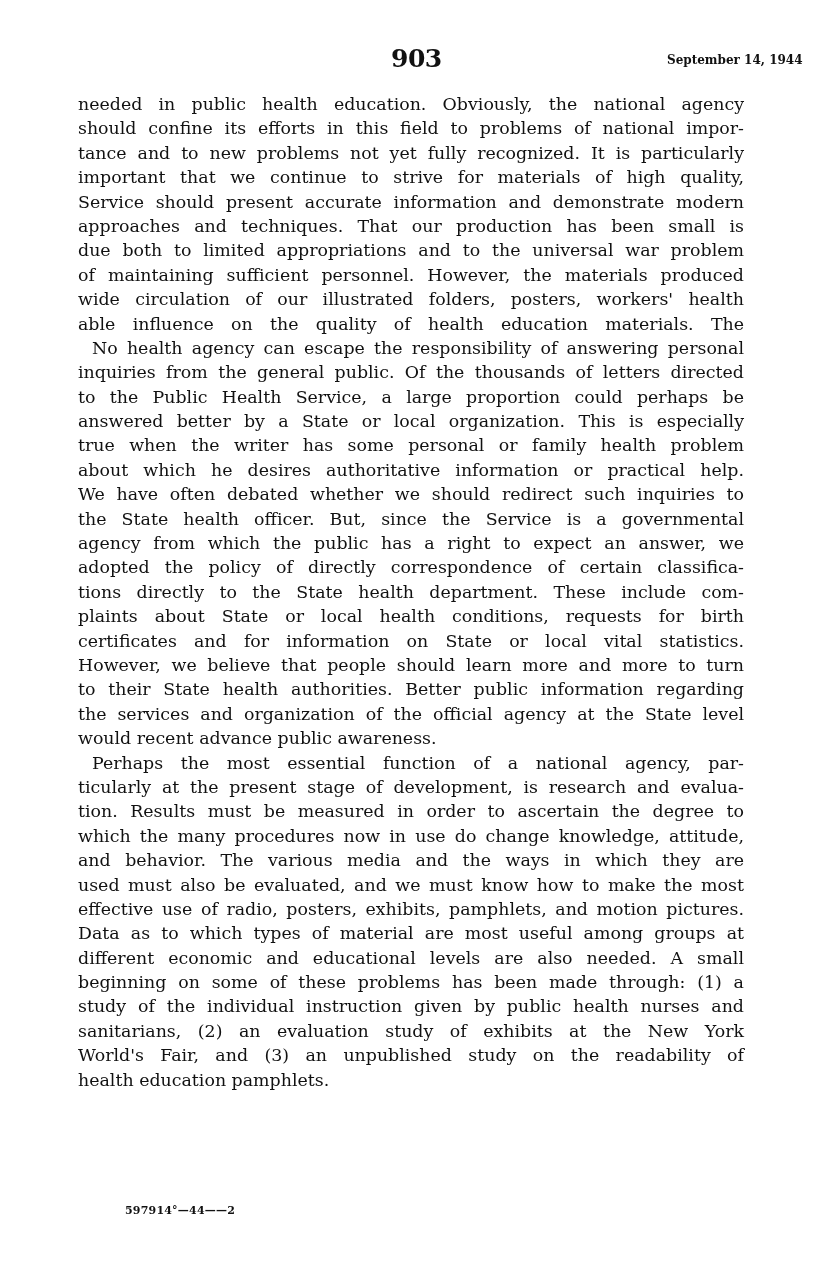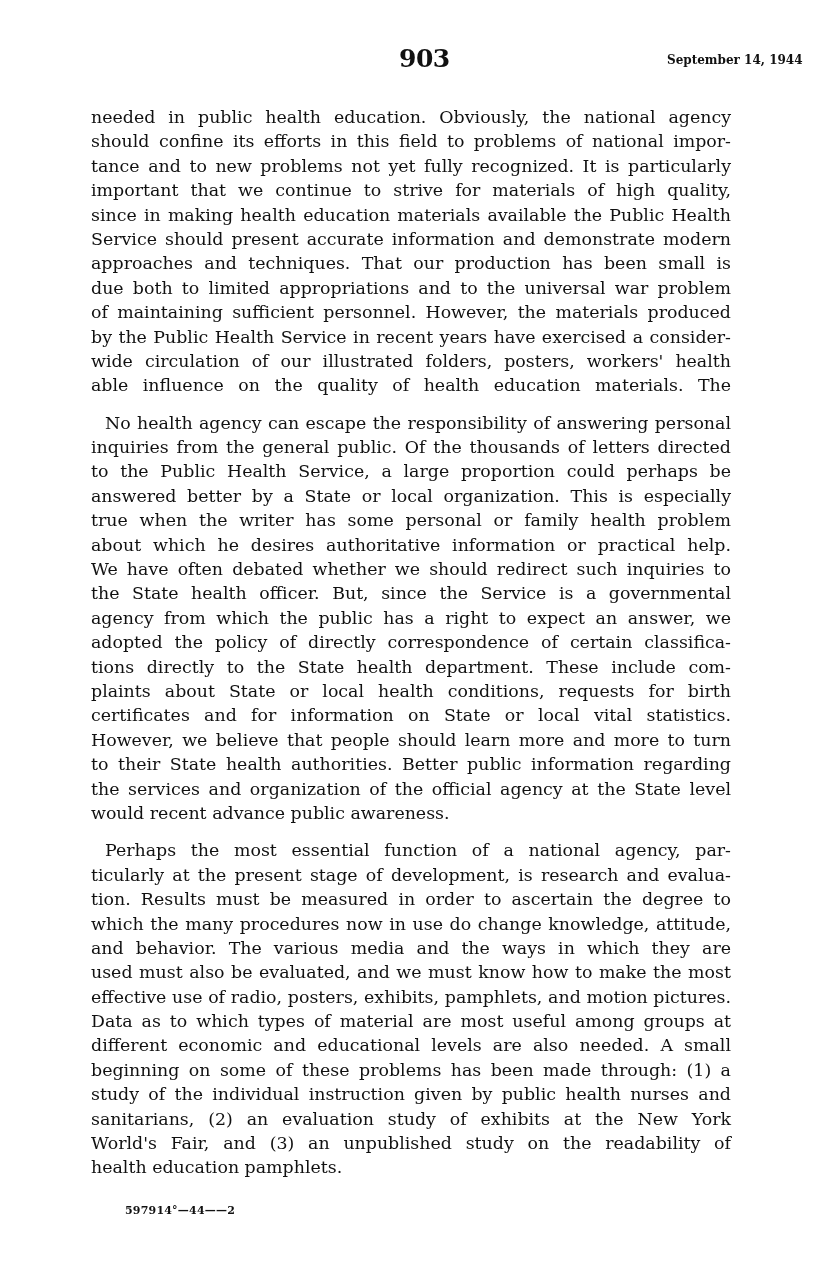--- a/index.html
+++ b/index.html
@@ -1,48 +1,46 @@
 <!DOCTYPE html>
 <html><head>
 <meta charset="utf-8">
 <style>
   html, body { margin: 0; padding: 0; background: #ffffff; }
   body { width: 816px; height: 1267px; position: relative; overflow: hidden; }
   .page { position: absolute; left: 0; top: 0; width: 816px; height: 1267px; color: #111; }
   .header { position: absolute; top: 40px; left: 0; width: 816px; height: 40px; }
-  .page-number { position: absolute; left: 399px; top: 4px; font-family: "DejaVu Serif", serif; font-weight: bold; font-size: 25px; letter-spacing: -0.5px; }
+  .page-number { position: absolute; left: 391px; top: 4px; font-family: "DejaVu Serif", serif; font-weight: bold; font-size: 25px; letter-spacing: -0.5px; }
   .running-date { position: absolute; left: 667px; top: 13px; font-family: "DejaVu Serif", serif; font-weight: bold; font-size: 12px; }
   .body-text { position: absolute; left: 78px; top: 92px; width: 666px; font-family: "DejaVu Serif", serif; font-size: 17.4px; line-height: 24.4px; }
   .line { display: block; text-align: justify; text-align-last: justify; white-space: nowrap; height: 24.4px; overflow: visible; }
   .line.last { text-align-last: left; }
   .line.indent { padding-left: 14px; }
-  .paragraph { margin: 13px; }
+  .paragraph { margin: 0; }
   .footer-code { position: absolute; left: 125px; top: 1204px; font-family: "DejaVu Serif", serif; font-weight: bold; font-size: 11px; letter-spacing: 0.2px; }
 </style>
 </head>
 <body>
 
 <div class="page">
   <div class="header">
     <span class="page-number">903</span>
     <span class="running-date">September 14, 1944</span>
   </div>
 
   <div class="body-text">
     <div class="paragraph">
         <span class="line">needed in public health education. Obviously, the national agency</span>
         <span class="line">should confine its efforts in this field to problems of national impor-</span>
         <span class="line">tance and to new problems not yet fully recognized. It is particularly</span>
         <span class="line">important that we continue to strive for materials of high quality,</span>
-        <span class="line">since in making health education materials available the Public Health</span>
         <span class="line">Service should present accurate information and demonstrate modern</span>
         <span class="line">approaches and techniques. That our production has been small is</span>
         <span class="line">due both to limited appropriations and to the universal war problem</span>
         <span class="line">of maintaining sufficient personnel. However, the materials produced</span>
-        <span class="line">by the Public Health Service in recent years have exercised a consider-</span>
         <span class="line">wide circulation of our illustrated folders, posters, workers' health</span>
         <span class="line">able influence on the quality of health education materials. The</span>
       </div>
     <div class="paragraph">
         <span class="line indent">No health agency can escape the responsibility of answering personal</span>
         <span class="line">inquiries from the general public. Of the thousands of letters directed</span>
         <span class="line">to the Public Health Service, a large proportion could perhaps be</span>
         <span class="line">answered better by a State or local organization. This is especially</span>
         <span class="line">true when the writer has some personal or family health problem</span>
         <span class="line">about which he desires authoritative information or practical help.</span>

